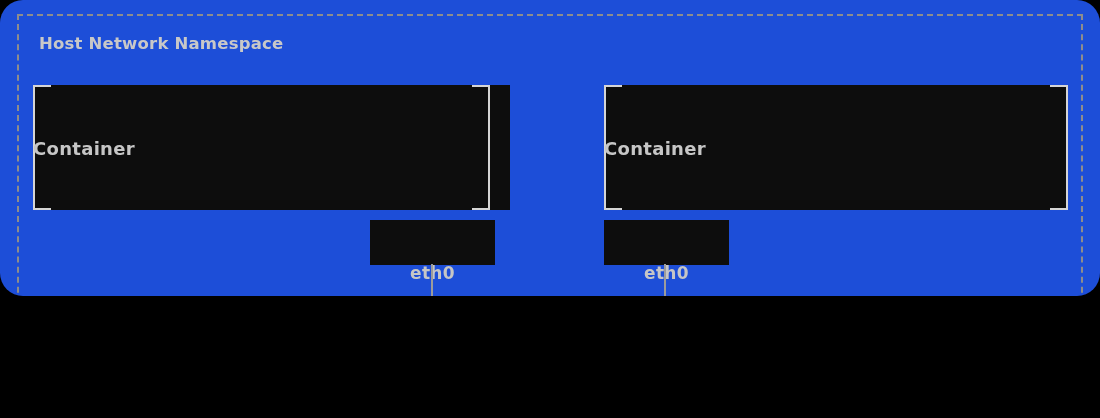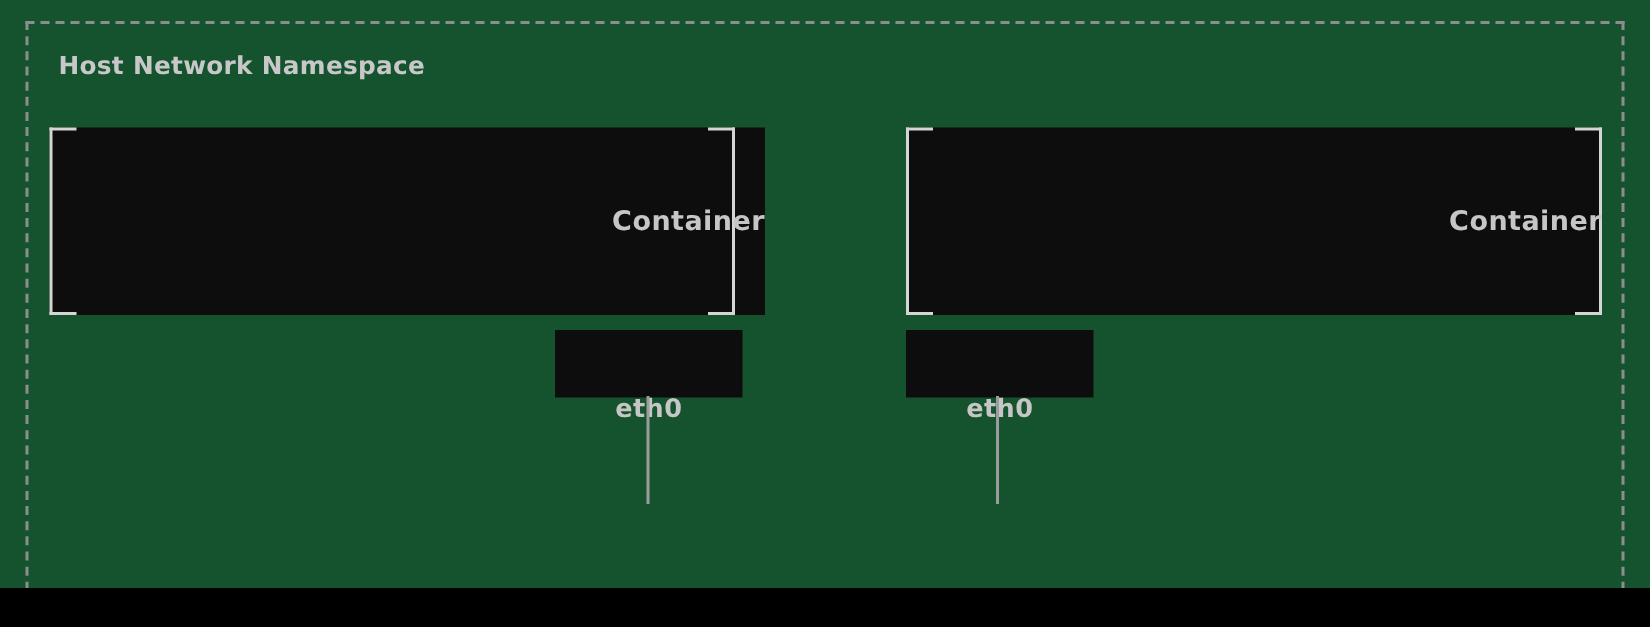--- a/index.html
+++ b/index.html
@@ -9,23 +9,24 @@
     background: #000000;
   }
   body {
     font-family: "DejaVu Sans", "Liberation Sans", sans-serif;
     -webkit-font-smoothing: antialiased;
   }
 
   #canvas {
     position: relative;
     width: 1100px;
-    height: 392px;
-    background: #14532d;
+    height: 296px;
+    background: #1d4ed8;
     overflow: hidden;
+    border-radius: 23px;
   }
 
   
   .namespace-boundary {
     position: absolute;
     left: 17px;
     top: 14px;
     width: 1066px;
     height: 390px;
     box-sizing: border-box;
@@ -50,21 +51,21 @@
     background: #0d0d0d;
     top: 85px;
     height: 125px;
   }
   .container-box .box-label {
     position: absolute;
     left: 0;
     right: 0;
     top: 50%;
     transform: translateY(-50%);
-    text-align: right;
+    text-align: left;
     font-size: 18px;
     font-weight: bold;
     color: #c6c6c6;
     letter-spacing: 0.3px;
   }
 
   
   .bracket {
     position: absolute;
     top: 0;

